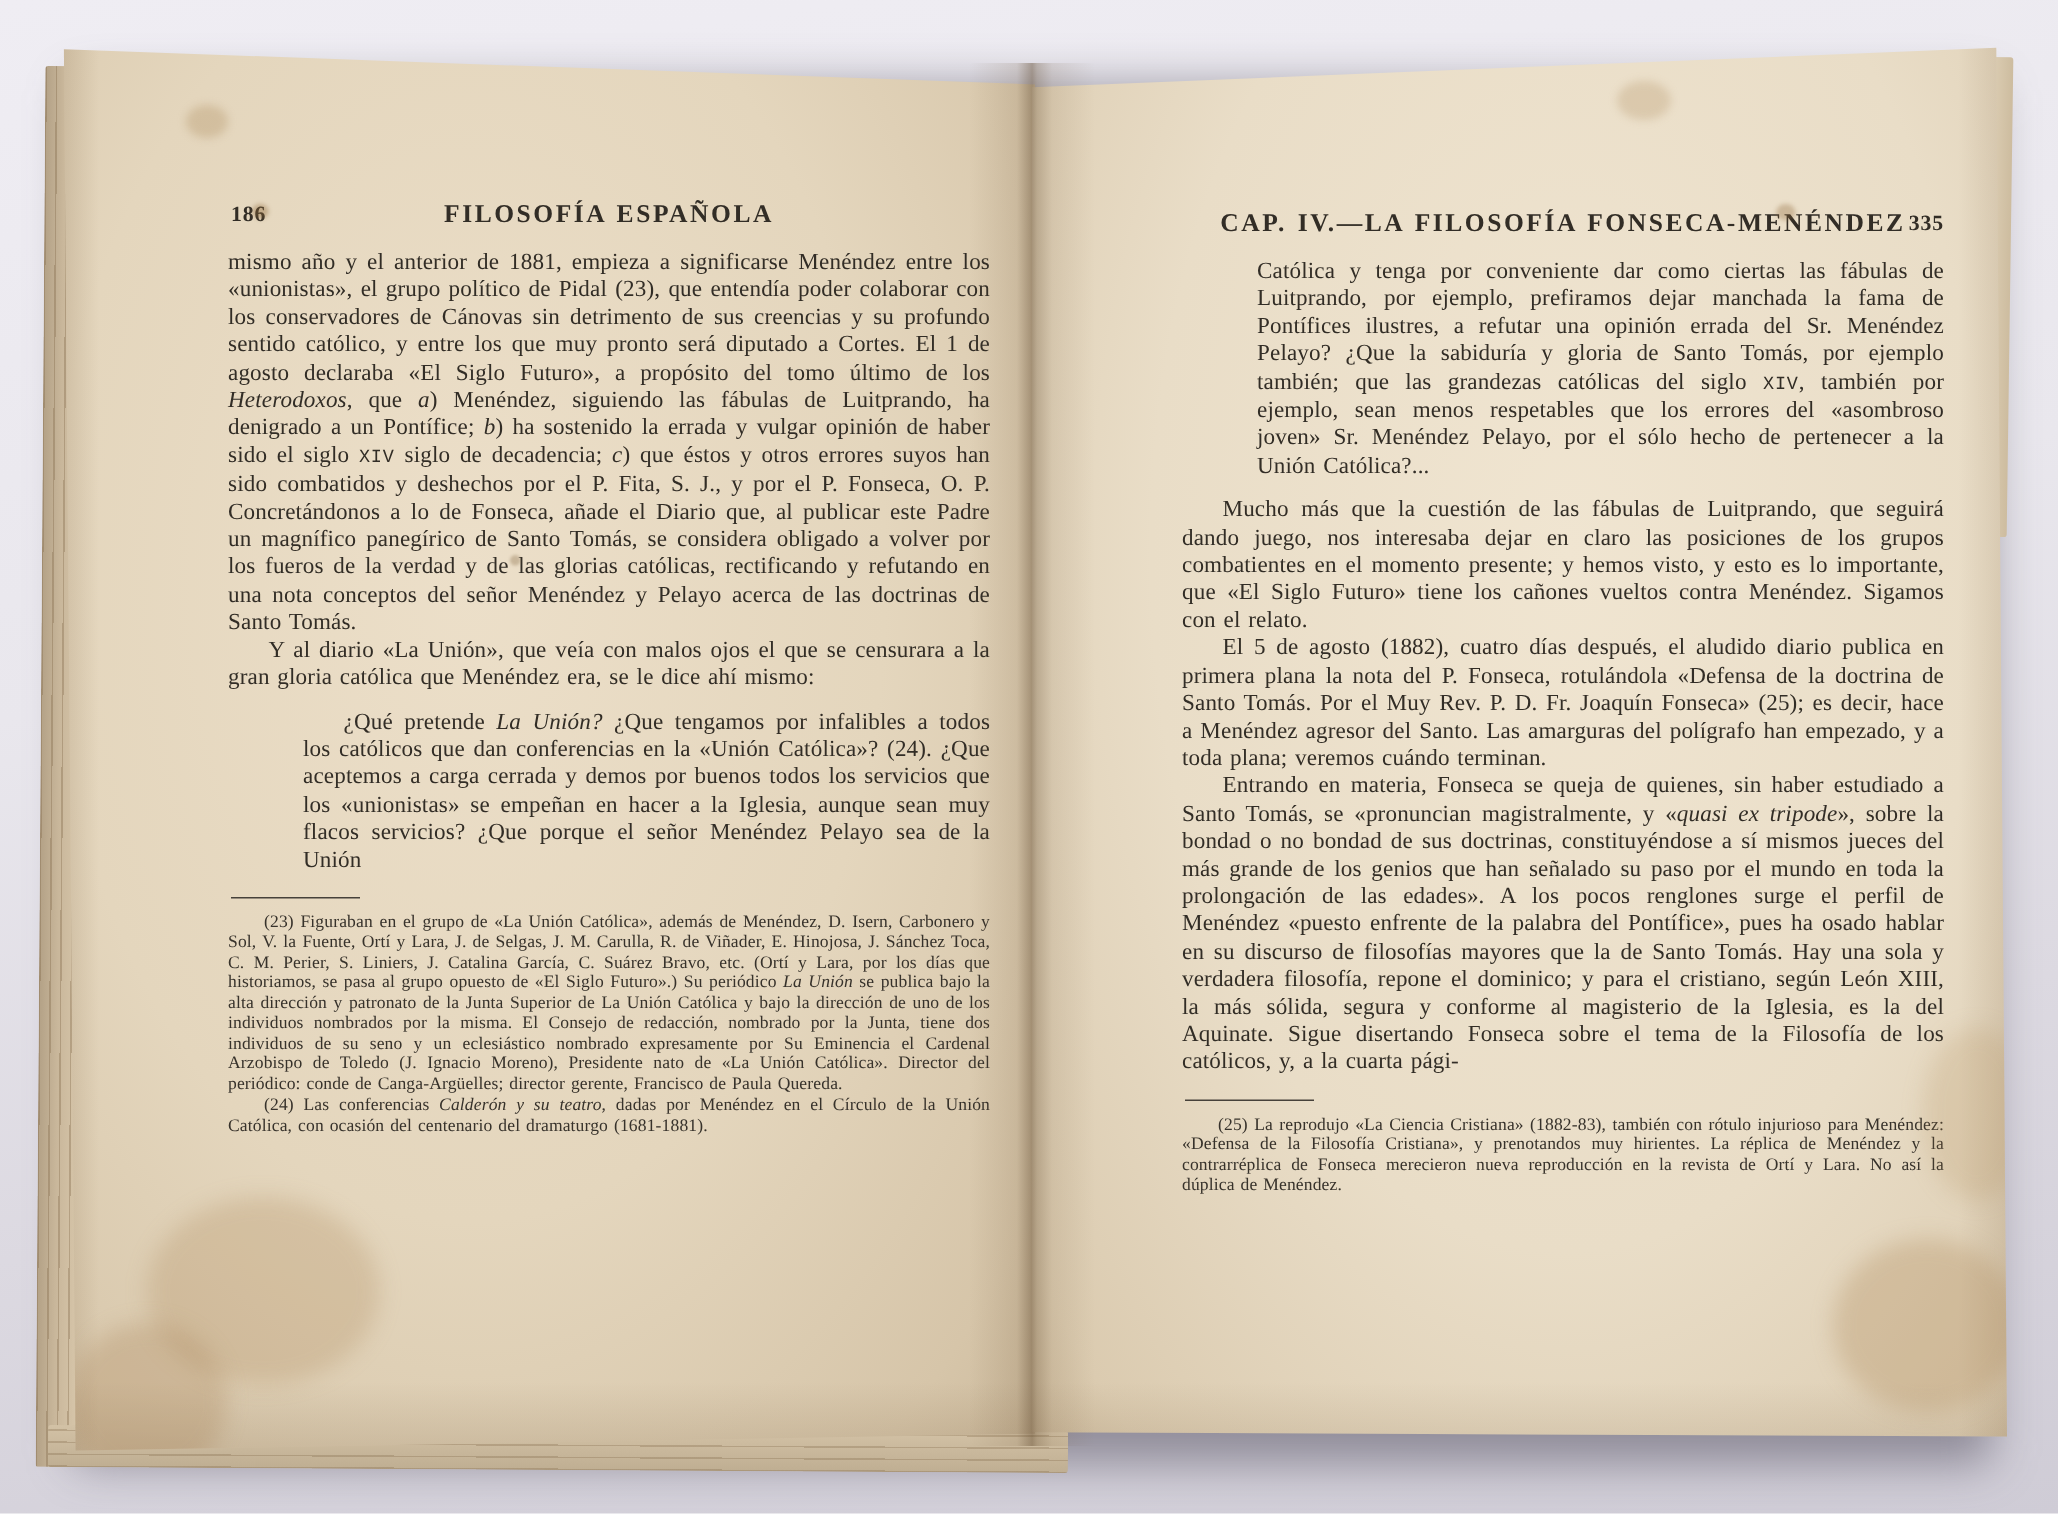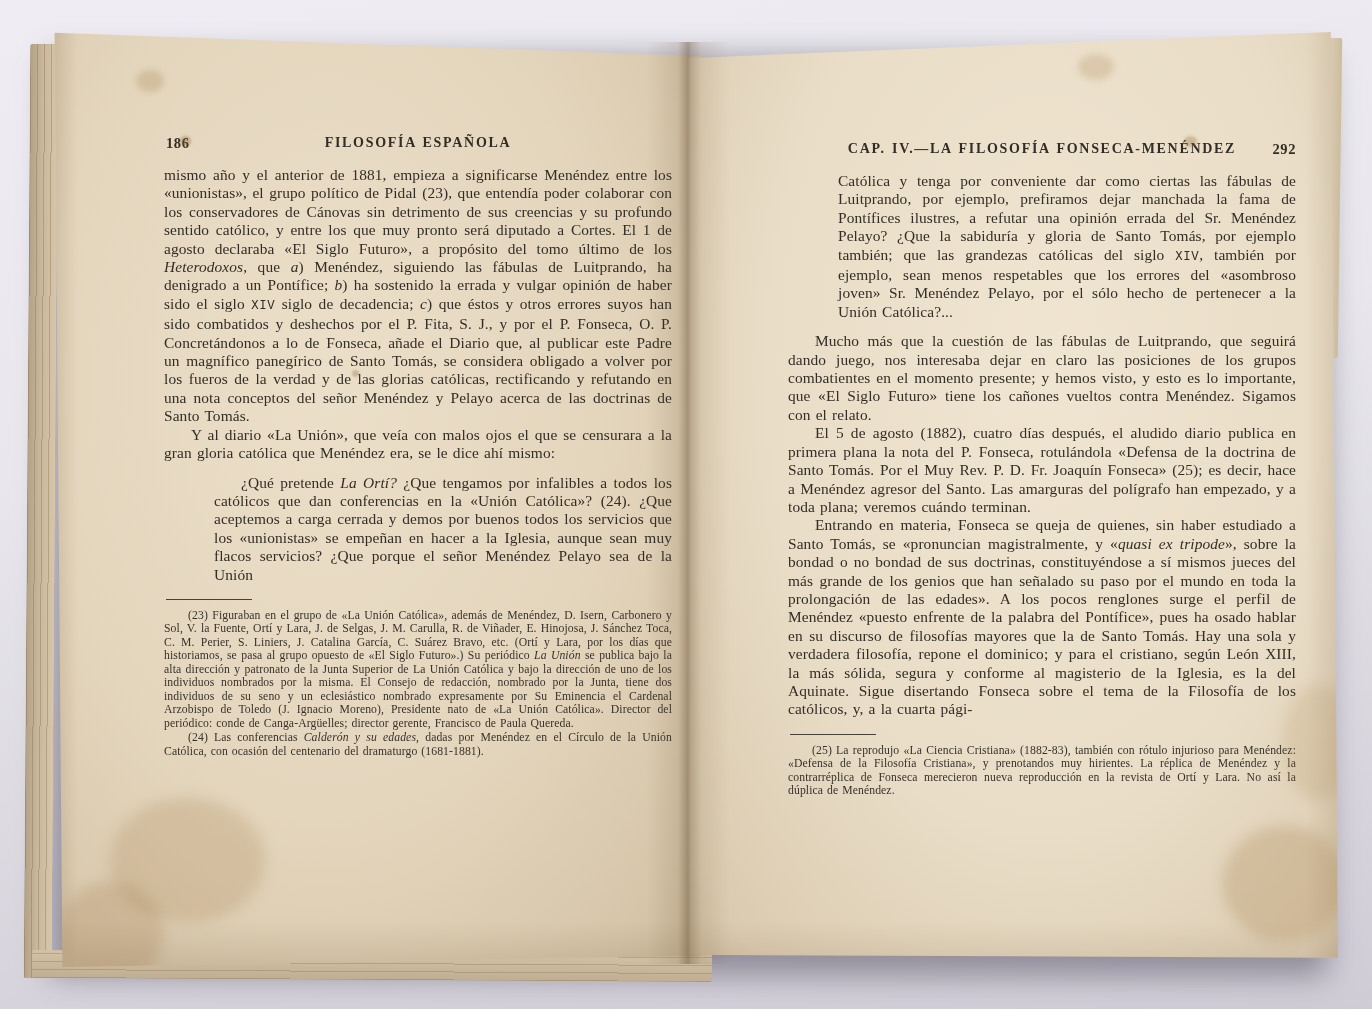--- a/index.html
+++ b/index.html
@@ -33,21 +33,21 @@
   }
   .stack-right{
     position:absolute;left:1282px;top:8px;width:18px;height:320px;
     background:linear-gradient(90deg,#e0d2b9 0%,#cdbc9f 100%);
     transform:rotate(.8deg);border-radius:2px;
   }
 
   
   .page{position:absolute;top:0;width:650px;height:938px;}
   .page.left{
-    left:12px;
+    left:0;
     clip-path:polygon(0.4% 0.3%, 100% 2.8%, 100% 98.7%, 1.6% 99.9%);
     background:
       linear-gradient(90deg,rgba(118,90,56,.20) 0,rgba(118,90,56,0) 4%),
       linear-gradient(0deg,rgba(110,84,52,.16) 0,rgba(110,84,52,0) 5%),
       radial-gradient(ellipse at 42% 38%,#ecdfc9 0%,#e4d6bd 52%,#d6c5a9 87%,#ccba9d 100%);
   }
   .page.right{
     left:648px;
     clip-path:polygon(0% 3%, 98.9% 0.2%, 100% 98.9%, 0% 98.6%);
     background:
@@ -64,21 +64,21 @@
 
   
   .page-inner{position:relative;height:100%;box-sizing:border-box;color:#322d26;}
   .left  .page-inner{padding:104px 30px 0 112px;}
   .right .page-inner{padding:110px 42px 0 100px;}
 
   .page-head{position:relative;height:18px;margin-bottom:14px;}
   .page-num{position:absolute;top:0;font-size:14.5px;font-weight:bold;letter-spacing:.6px;}
   .left  .page-num{left:2px;}
   .right .page-num{right:0;}
-  .run-head{display:block;text-align:center;font-size:14px;font-weight:bold;letter-spacing:1.7px;white-space:nowrap;}
+  .run-head{display:block;text-align:center;font-size:17px;font-weight:bold;letter-spacing:1.7px;white-space:nowrap;}
 
   .page-text{font-size:15.4px;line-height:18.4px;letter-spacing:.1px;word-spacing:1.2px;}
   .para{margin:0;text-align:justify;}
   .para.indent{text-indent:27px;}
   .para.quote{margin-left:50px;margin-top:11px;margin-bottom:11px;}
   .para.qindent{text-indent:27px;}
   .sc{text-transform:uppercase;font-size:80%;letter-spacing:.6px;font-family:Liberation Mono, monospace;}
 
   .fn-sep{border:none;border-top:1.4px solid #46413a;width:86px;margin:15px 0 9px 2px;}
   .footnotes .para{font-size:11.7px;line-height:13.5px;word-spacing:.9px;color:#37322b;}
@@ -108,40 +108,40 @@
 
     <div class="page left">
       <div class="page-inner page-text">
         <div class="page-head">
           <span class="page-num">186</span>
           <span class="run-head">FILOSOFÍA ESPAÑOLA</span>
         </div>
         <div id="left-body">
             <p class="para body">mismo año y el anterior de 1881, empieza a significarse Menéndez entre los «unionistas», el grupo político de Pidal (23), que entendía poder colaborar con los conservadores de Cánovas sin detrimento de sus creencias y su profundo sentido católico, y entre los que muy pronto será diputado a Cortes. El 1 de agosto declaraba «El Siglo Futuro», a propósito del tomo último de los <i>Heterodoxos</i>, que <i>a</i>) Menéndez, siguiendo las fábulas de Luitprando, ha denigrado a un Pontífice; <i>b</i>) ha sostenido la errada y vulgar opinión de haber sido el siglo <span class="sc">xiv</span> siglo de decadencia; <i>c</i>) que éstos y otros errores suyos han sido combatidos y deshechos por el P. Fita, S. J., y por el P. Fonseca, O. P. Concretándonos a lo de Fonseca, añade el Diario que, al publicar este Padre un magnífico panegírico de Santo Tomás, se considera obligado a volver por los fueros de la verdad y de las glorias católicas, rectificando y refutando en una nota conceptos del señor Menéndez y Pelayo acerca de las doctrinas de Santo Tomás.</p>
             <p class="para indent">Y al diario «La Unión», que veía con malos ojos el que se censurara a la gran gloria católica que Menéndez era, se le dice ahí mismo:</p>
-            <p class="para quote qindent">¿Qué pretende <i>La Ortí?</i> ¿Que tengamos por infalibles a todos los católicos que dan conferencias en la «Unión Católica»? (24). ¿Que aceptemos a carga cerrada y demos por buenos todos los servicios que los «unionistas» se empeñan en hacer a la Iglesia, aunque sean muy flacos servicios? ¿Que porque el señor Menéndez Pelayo sea de la Unión</p>
+            <p class="para quote qindent">¿Qué pretende <i>La Unión?</i> ¿Que tengamos por infalibles a todos los católicos que dan conferencias en la «Unión Católica»? (24). ¿Que aceptemos a carga cerrada y demos por buenos todos los servicios que los «unionistas» se empeñan en hacer a la Iglesia, aunque sean muy flacos servicios? ¿Que porque el señor Menéndez Pelayo sea de la Unión</p>
           </div>
         <hr class="fn-sep">
         <div id="left-footnotes" class="footnotes">
             <p class="para footnote">(23)  Figuraban en el grupo de «La Unión Católica», además de Menéndez, D. Isern, Carbonero y Sol, V. la Fuente, Ortí y Lara, J. de Selgas, J. M. Carulla, R. de Viñader, E. Hinojosa, J. Sánchez Toca, C. M. Perier, S. Liniers, J. Catalina García, C. Suárez Bravo, etc. (Ortí y Lara, por los días que historiamos, se pasa al grupo opuesto de «El Siglo Futuro».) Su periódico <i>La Unión</i> se publica bajo la alta dirección y patronato de la Junta Superior de La Unión Católica y bajo la dirección de uno de los individuos nombrados por la misma. El Consejo de redacción, nombrado por la Junta, tiene dos individuos de su seno y un eclesiástico nombrado expresamente por Su Eminencia el Cardenal Arzobispo de Toledo (J. Ignacio Moreno), Presidente nato de «La Unión Católica». Director del periódico: conde de Canga-Argüelles; director gerente, Francisco de Paula Quereda.</p>
-            <p class="para footnote">(24)  Las conferencias <i>Calderón y su edades</i>, dadas por Menéndez en el Círculo de la Unión Católica, con ocasión del centenario del dramaturgo (1681-1881).</p>
+            <p class="para footnote">(24)  Las conferencias <i>Calderón y su teatro</i>, dadas por Menéndez en el Círculo de la Unión Católica, con ocasión del centenario del dramaturgo (1681-1881).</p>
           </div>
       </div>
       <div class="stain s1"></div>
       <div class="stain s2"></div>
       <div class="stain s3"></div>
       <div class="stain s4"></div>
       <div class="stain s9"></div>
     </div>
 
     <div class="page right">
       <div class="page-inner page-text">
         <div class="page-head">
           <span class="run-head">CAP. IV.—LA FILOSOFÍA FONSECA-MENÉNDEZ</span>
-          <span class="page-num">292</span>
+          <span class="page-num">335</span>
         </div>
         <div id="right-body">
             <p class="para quote">Católica y tenga por conveniente dar como ciertas las fábulas de Luitprando, por ejemplo, prefiramos dejar manchada la fama de Pontífices ilustres, a refutar una opinión errada del Sr. Menéndez Pelayo? ¿Que la sabiduría y gloria de Santo Tomás, por ejemplo también; que las grandezas católicas del siglo <span class="sc">xiv</span>, también por ejemplo, sean menos respetables que los errores del «asombroso joven» Sr. Menéndez Pelayo, por el sólo hecho de pertenecer a la Unión Católica?...</p>
             <p class="para indent">Mucho más que la cuestión de las fábulas de Luitprando, que seguirá dando juego, nos interesaba dejar en claro las posiciones de los grupos combatientes en el momento presente; y hemos visto, y esto es lo importante, que «El Siglo Futuro» tiene los cañones vueltos contra Menéndez. Sigamos con el relato.</p>
             <p class="para indent">El 5 de agosto (1882), cuatro días después, el aludido diario publica en primera plana la nota del P. Fonseca, rotulándola «Defensa de la doctrina de Santo Tomás. Por el Muy Rev. P. D. Fr. Joaquín Fonseca» (25); es decir, hace a Menéndez agresor del Santo. Las amarguras del polígrafo han empezado, y a toda plana; veremos cuándo terminan.</p>
             <p class="para indent">Entrando en materia, Fonseca se queja de quienes, sin haber estudiado a Santo Tomás, se «pronuncian magistralmente, y «<i>quasi ex tripode</i>», sobre la bondad o no bondad de sus doctrinas, constituyéndose a sí mismos jueces del más grande de los genios que han señalado su paso por el mundo en toda la prolongación de las edades». A los pocos renglones surge el perfil de Menéndez «puesto enfrente de la palabra del Pontífice», pues ha osado hablar en su discurso de filosofías mayores que la de Santo Tomás. Hay una sola y verdadera filosofía, repone el dominico; y para el cristiano, según León XIII, la más sólida, segura y conforme al magisterio de la Iglesia, es la del Aquinate. Sigue disertando Fonseca sobre el tema de la Filosofía de los católicos, y, a la cuarta pági-</p>
           </div>
         <hr class="fn-sep">
         <div id="right-footnotes" class="footnotes">
             <p class="para footnote">(25)  La reprodujo «La Ciencia Cristiana» (1882-83), también con rótulo injurioso para Menéndez: «Defensa de la Filosofía Cristiana», y prenotandos muy hirientes. La réplica de Menéndez y la contrarréplica de Fonseca merecieron nueva reproducción en la revista de Ortí y Lara. No así la dúplica de Menéndez.</p>

